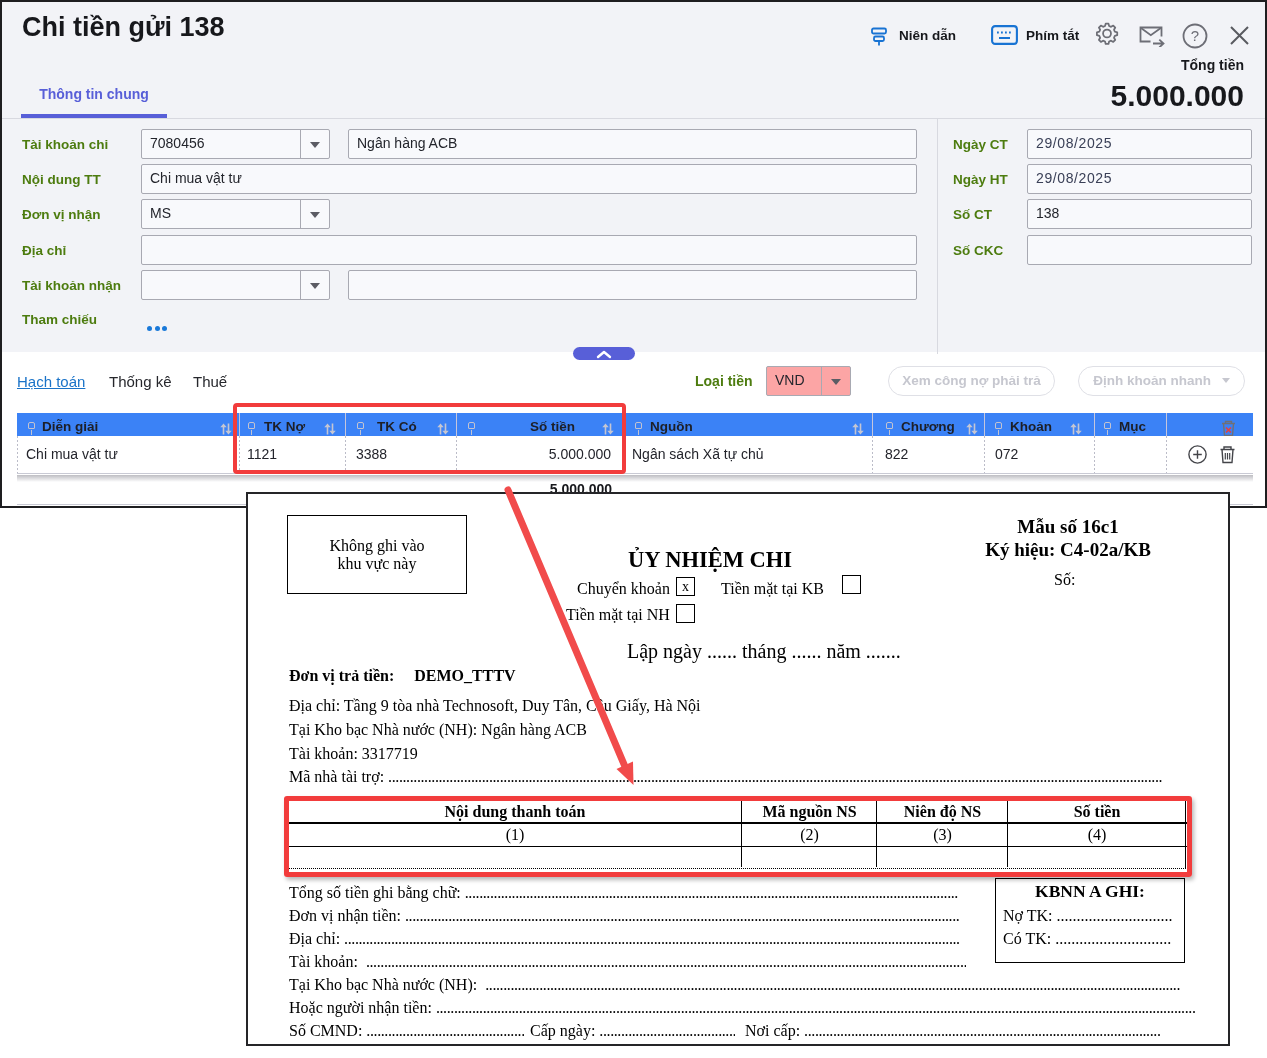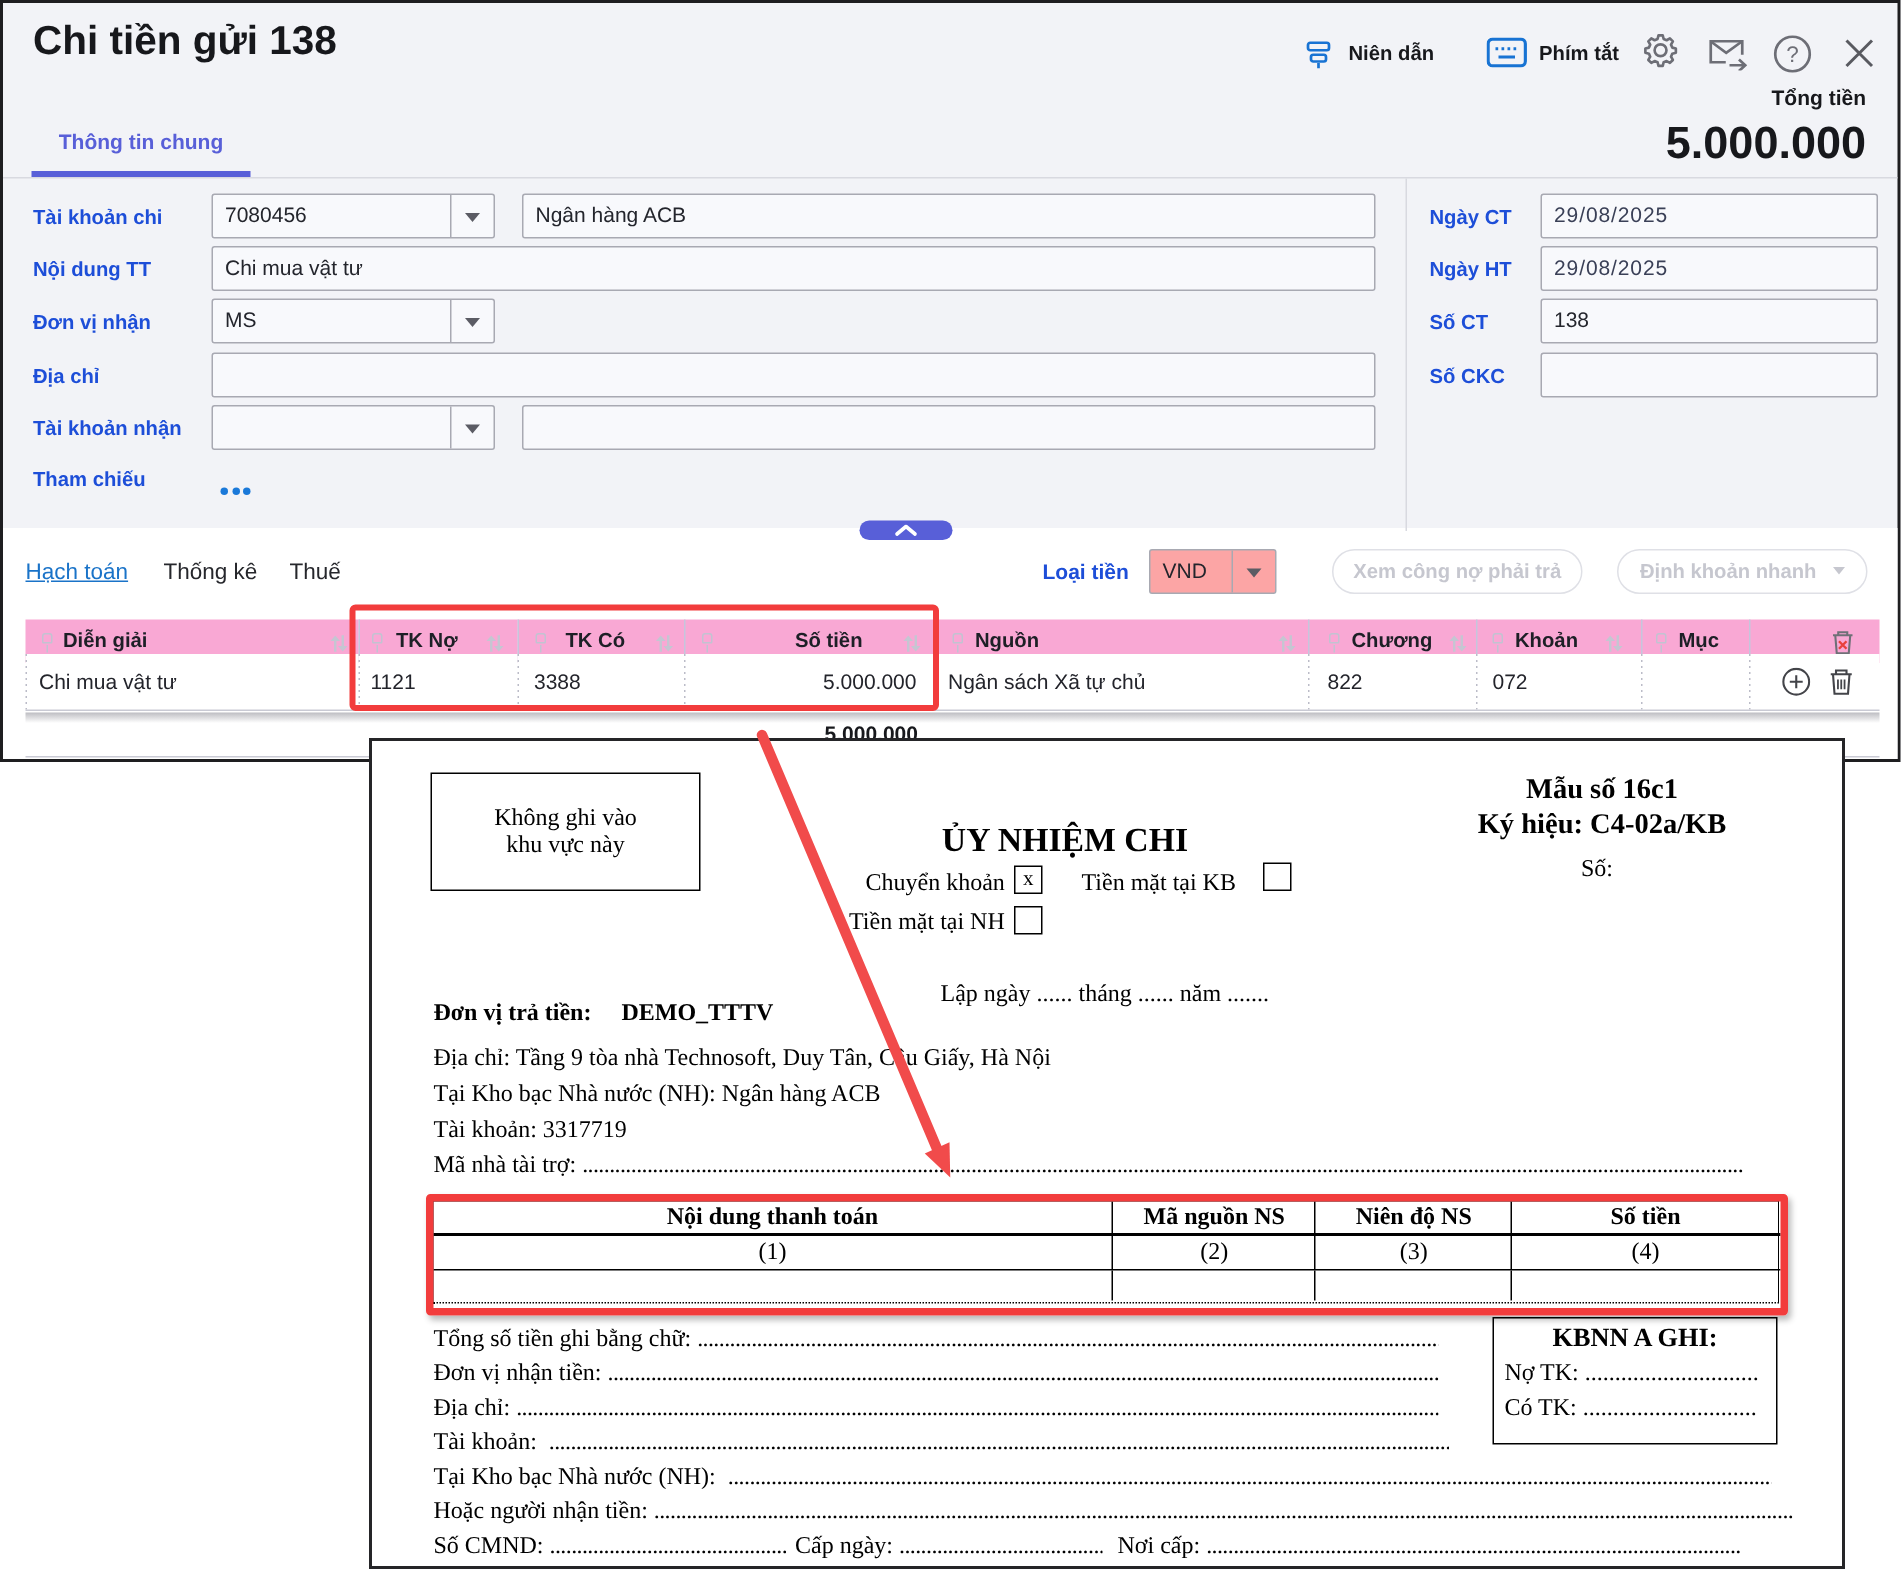--- a/index.html
+++ b/index.html
@@ -11,25 +11,25 @@
          background:#f2f3f7; border:2px solid #1e1e20; }
   #whitezone { position:absolute; left:0px; top:350px; width:1263px; height:154px; background:#fff; }
   .title { font-size:27px; font-weight:bold; color:#17181c; }
   .hlabel { font-size:13.5px; font-weight:bold; color:#17181c; }
   .input { position:absolute; height:30px; background:#f8f9fc; border:1px solid #a8a9b2;
            border-radius:2px; font-size:14px; color:#23252c; line-height:27px; padding-left:8px; }
   .dd-split { position:absolute; top:0; right:28px; width:1px; height:100%; background:#a8a9b2; }
   .dd-arrow { position:absolute; top:12px; right:9px; width:0; height:0;
               border-left:5px solid transparent; border-right:5px solid transparent;
               border-top:6px solid #5b5c64; }
-  .flabel { position:absolute; font-size:13.5px; font-weight:bold; color:#1d4ed8; }
+  .flabel { position:absolute; font-size:13.5px; font-weight:bold; color:#4d7c0f; }
   
   .tab2 { position:absolute; font-size:15px; color:#26272c; }
   
-  .gh { position:absolute; top:411px; height:29px; background:#f9a8d4; }
+  .gh { position:absolute; top:411px; height:29px; background:#3b82f6; }
   .ghl { position:absolute; top:0; left:0; width:1px; height:29px; background:#c5c6dc; }
   .ghtext { font-size:13.5px; font-weight:bold; color:#1d1f26; }
   .gr { position:absolute; top:434px; height:37px; background:#fff; font-size:14px; color:#23242b; }
   .dotl { position:absolute; top:0; width:1px; height:37px;
           background-image:linear-gradient(#bbbcc8 40%, transparent 40%); background-size:1px 4px; }
   
   #doc { position:absolute; left:246px; top:492px; width:984px; height:554px;
          background:#fff; border:2px solid #252528; font-family:"Liberation Serif", serif; color:#000; }
   .ds { position:absolute; font-size:16px; white-space:nowrap; }
   .dsb { position:absolute; font-size:16px; font-weight:bold; white-space:nowrap; }
@@ -274,21 +274,21 @@
   <div class="abs" style="left:352px; top:53px; width:220px; text-align:center; font-size:22.5px; font-weight:bold;">ỦY NHIỆM CHI</div>
   <div class="abs" style="left:720px; top:22px; width:200px; text-align:center; font-size:19px; font-weight:bold;">Mẫu số 16c1</div>
   <div class="abs" style="left:720px; top:45px; width:200px; text-align:center; font-size:19px; font-weight:bold;">Ký hiệu: C4-02a/KB</div>
   <div class="ds" style="left:806px; top:77px; font-size:16px;">Số:</div>
   <div class="ds" style="left:329px; top:86px; font-size:16px;">Chuyển khoản</div>
   <div class="cb" style="left:428px; top:83px;">x</div>
   <div class="ds" style="left:473px; top:86px; font-size:16px;">Tiền mặt tại KB</div>
   <div class="cb" style="left:594px; top:81px;"></div>
   <div class="ds" style="left:318px; top:112px; font-size:16px;">Tiền mặt tại NH</div>
   <div class="cb" style="left:428px; top:110px;"></div>
-  <div class="ds" style="left:379px; top:160px; font-size:16px;">Lập ngày ...... tháng ...... năm .......</div>
+  <div class="ds" style="left:379px; top:146px; font-size:20px;">Lập ngày ...... tháng ...... năm .......</div>
   <div class="dsb" style="left:41px; top:173px;">Đơn vị trả tiền:&nbsp;&nbsp;&nbsp;&nbsp;&nbsp;DEMO_TTTV</div>
   <div class="ds" style="left:41px; top:203px;">Địa chỉ: Tầng 9 tòa nhà Technosoft, Duy Tân, Cầu Giấy, Hà Nội</div>
   <div class="ds" style="left:41px; top:227px;">Tại Kho bạc Nhà nước (NH): Ngân hàng ACB</div>
   <div class="ds" style="left:41px; top:251px;">Tài khoản: 3317719</div>
   <div class="dline" style="left:41px; top:274px; width:873px;">
       <span>Mã nhà tài trợ:&nbsp;</span>
       <span class="dots">....................................................................................................................................................................................................................................................................................</span>
     </div>
 
   <div class="abs" style="left:40px; top:306px; width:898px; height:69px; border:1.5px solid #000; border-bottom:1.5px dotted #000;">

